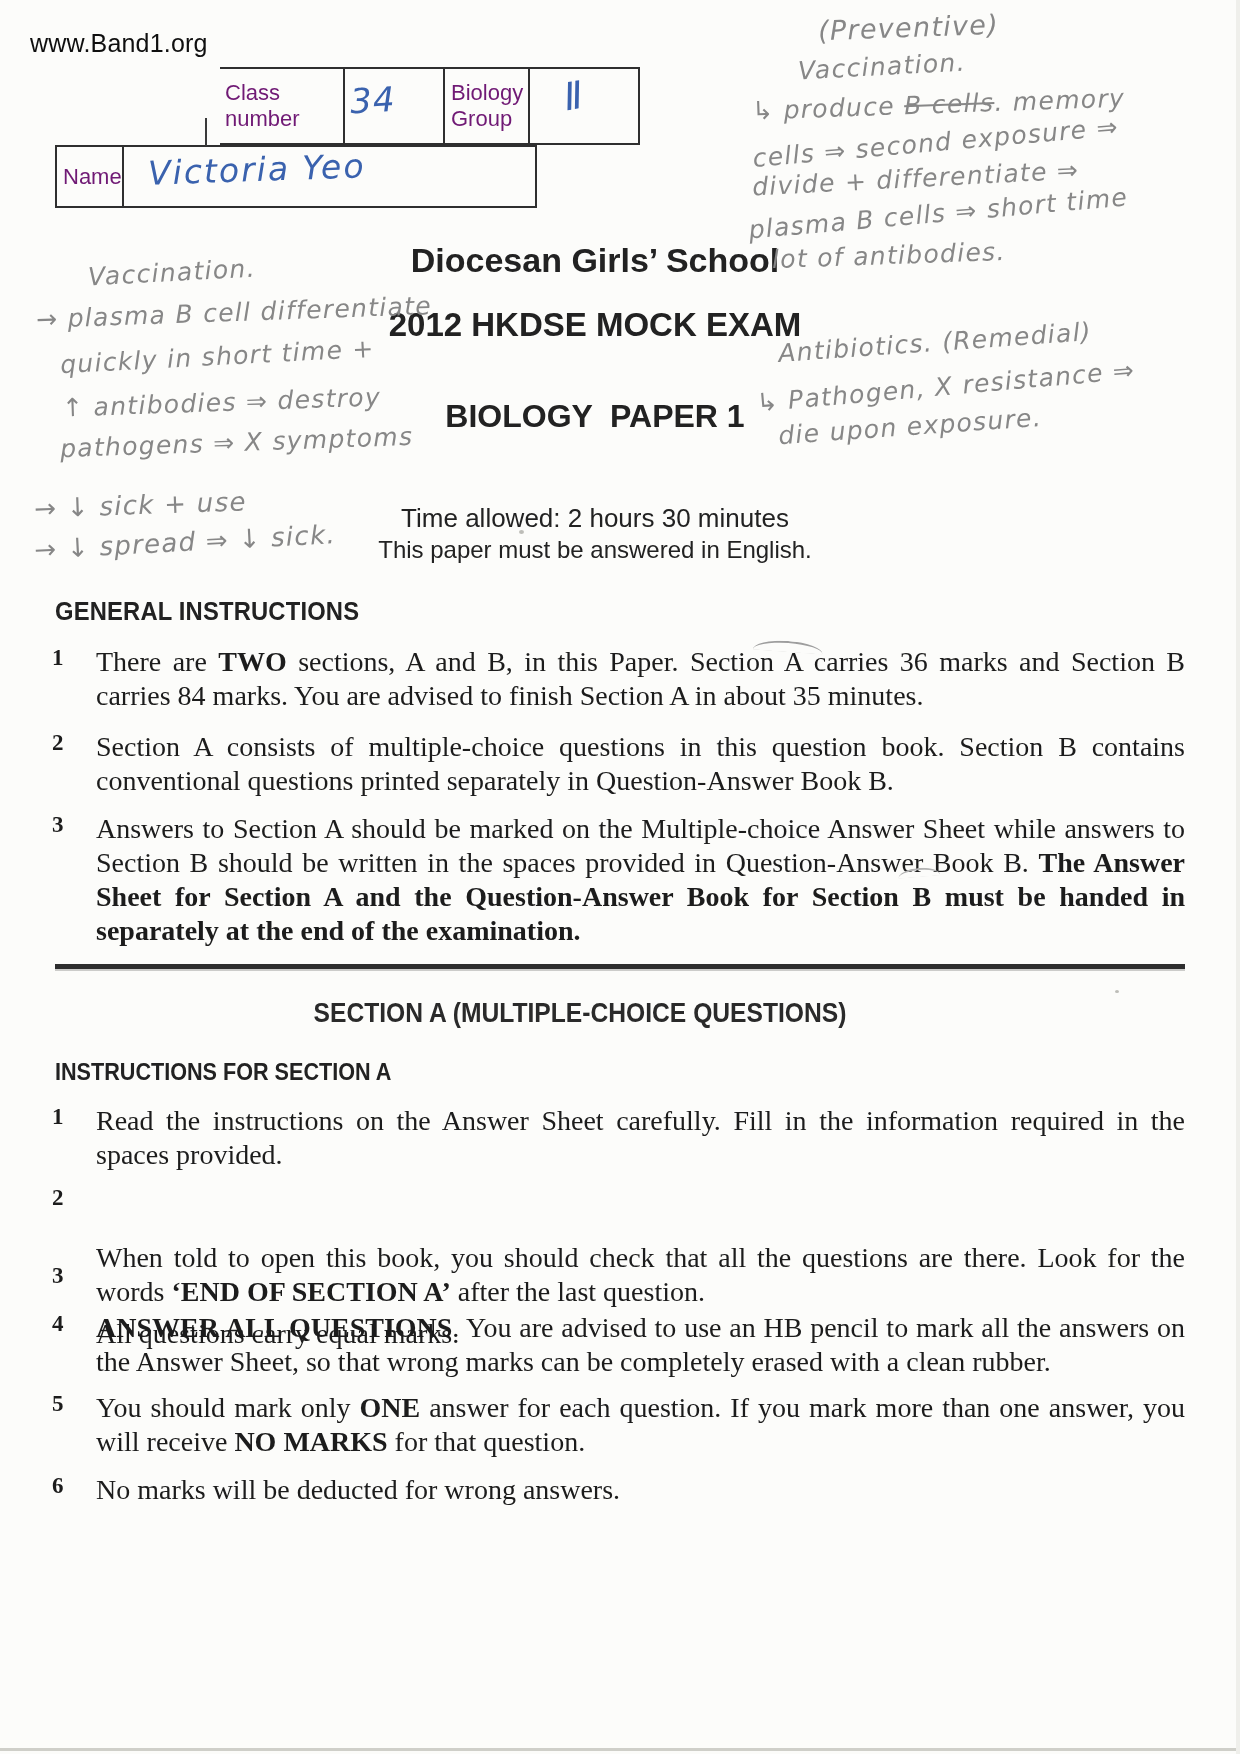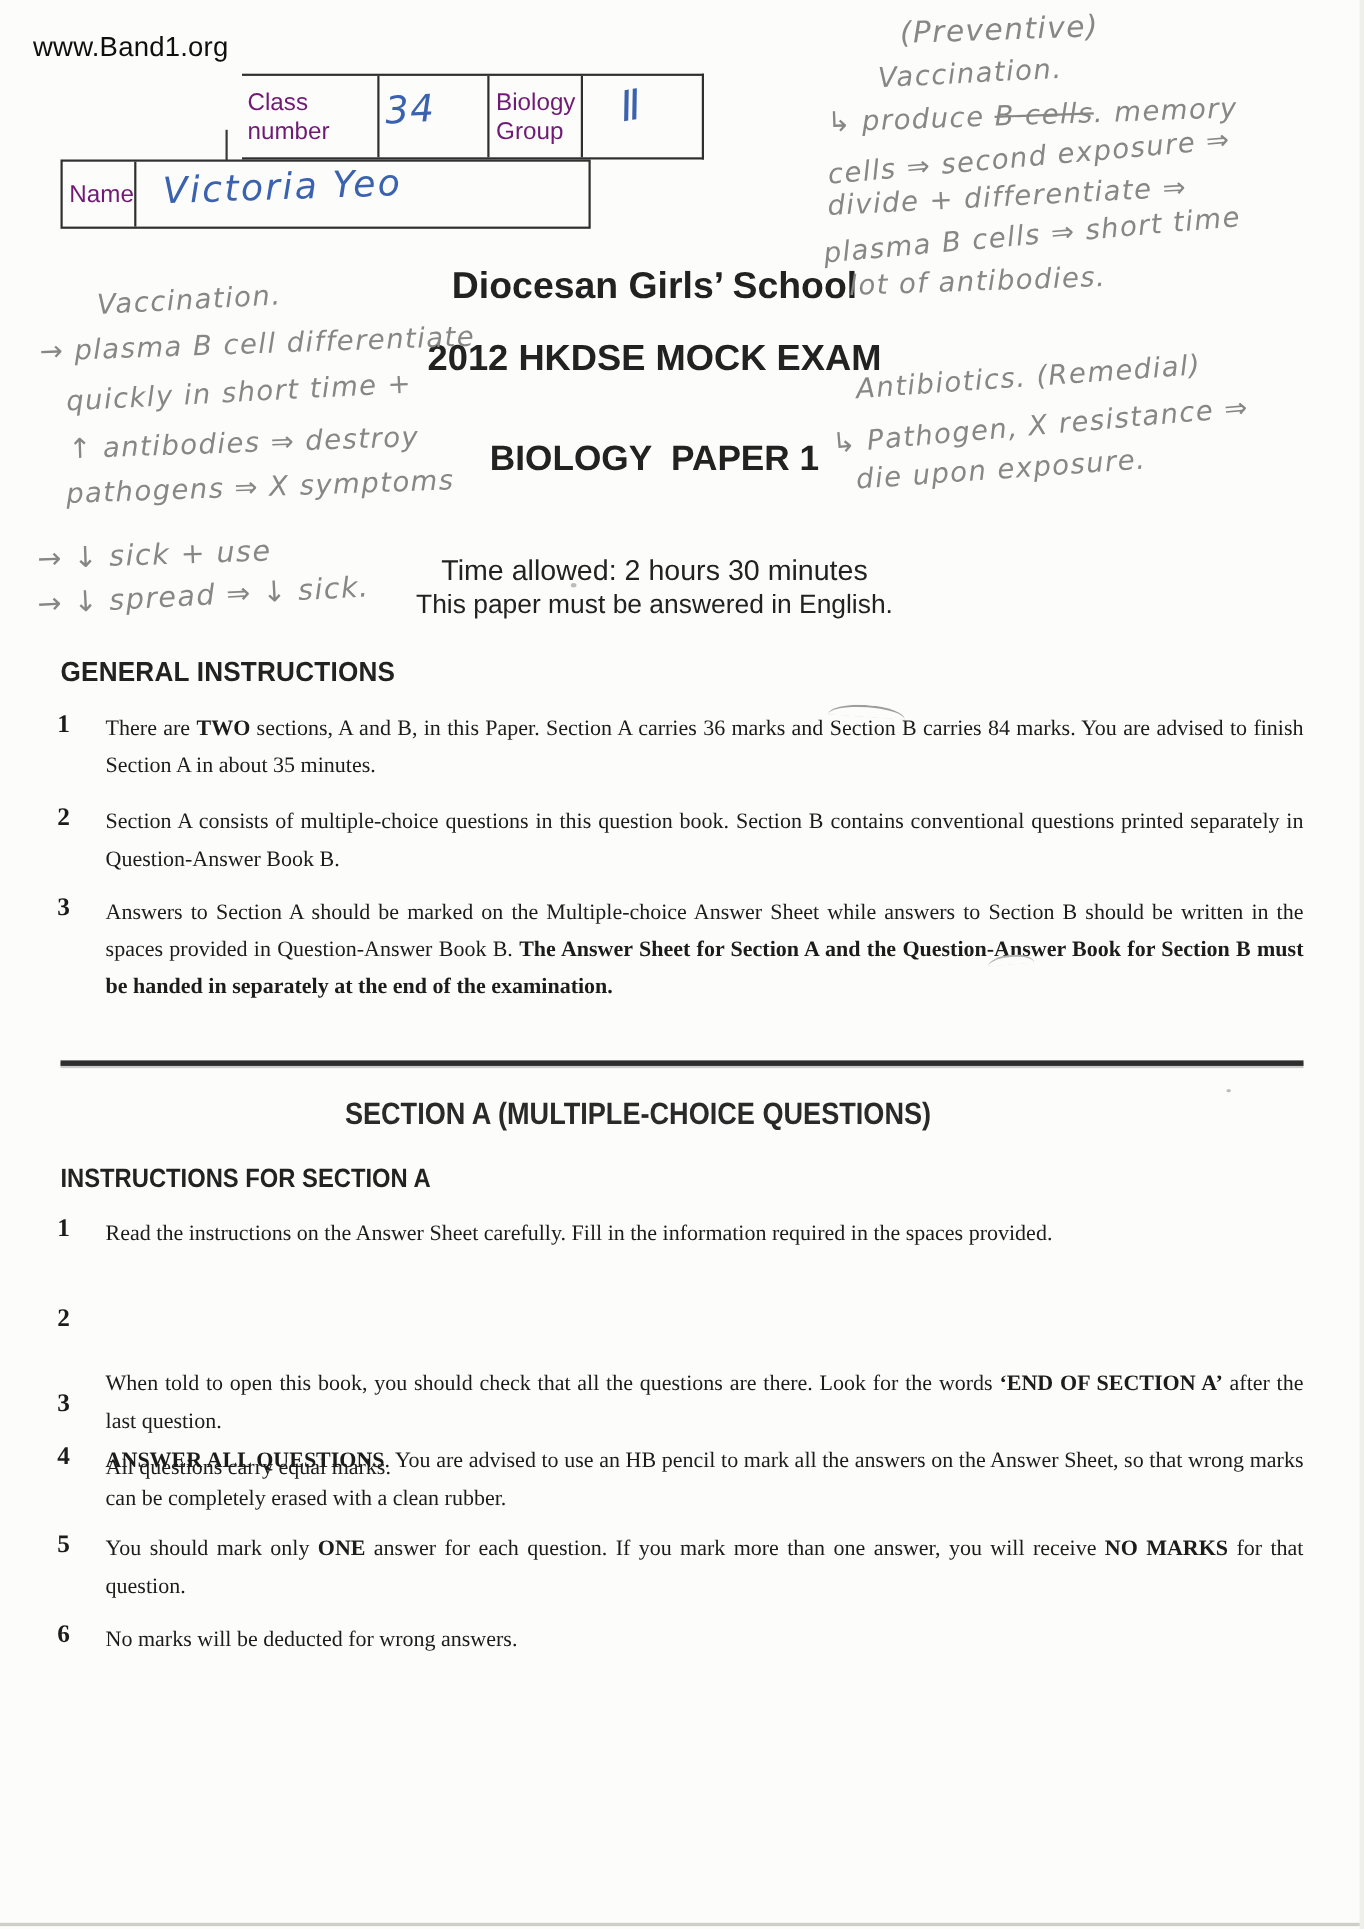--- a/index.html
+++ b/index.html
@@ -38,21 +38,21 @@
   .h-gi { position:absolute; left:55px; top:597px; font-size:25px; font-weight:bold; color:#222;
     transform:scaleX(0.95); transform-origin:left center; letter-spacing:0.2px; }
   .h-seca { position:absolute; left:20px; top:997px; width:1120px; text-align:center;
     font-size:28px; font-weight:bold; color:#2a2a2a; transform:scaleX(0.88); transform-origin:center; }
   .h-secsub { position:absolute; left:55px; top:1058px; font-size:24px; font-weight:bold; color:#222;
     transform:scaleX(0.9); transform-origin:left center; }
   .divider { position:absolute; left:55px; top:964px; width:1130px; height:5px; background:#2e2e2e;
     box-shadow:0 2px 0 rgba(60,60,60,0.25); }
   
   .num { position:absolute; left:52px; font-size:23px; font-weight:bold; width:34px; }
-  .para { position:absolute; left:96px; width:1089px; font-size:20px; line-height:34px; text-align:justify; }
+  .para { position:absolute; left:96px; width:1089px; font-size:28px; line-height:34px; text-align:justify; }
   .para b { font-weight:bold; }
   
   .hw { position:absolute; font-family:"DejaVu Sans", sans-serif; font-style:italic;
     color:#878787; white-space:nowrap; letter-spacing:1.3px; font-size:25px; z-index:5; }
   .hw .strike { text-decoration:line-through; text-decoration-thickness:2px; }
   .hw-blue { color:#3a62ae; }
   
   .tick { position:absolute; border-top:2px solid #9e9e9e; border-radius:50% / 100% 100% 0 0; z-index:4; }
   .speck { position:absolute; background:#bdbdb8; border-radius:50%; }
   .edge-bottom { position:absolute; left:0; top:1748px; width:1240px; height:3px; background:#cfcfc9; }

